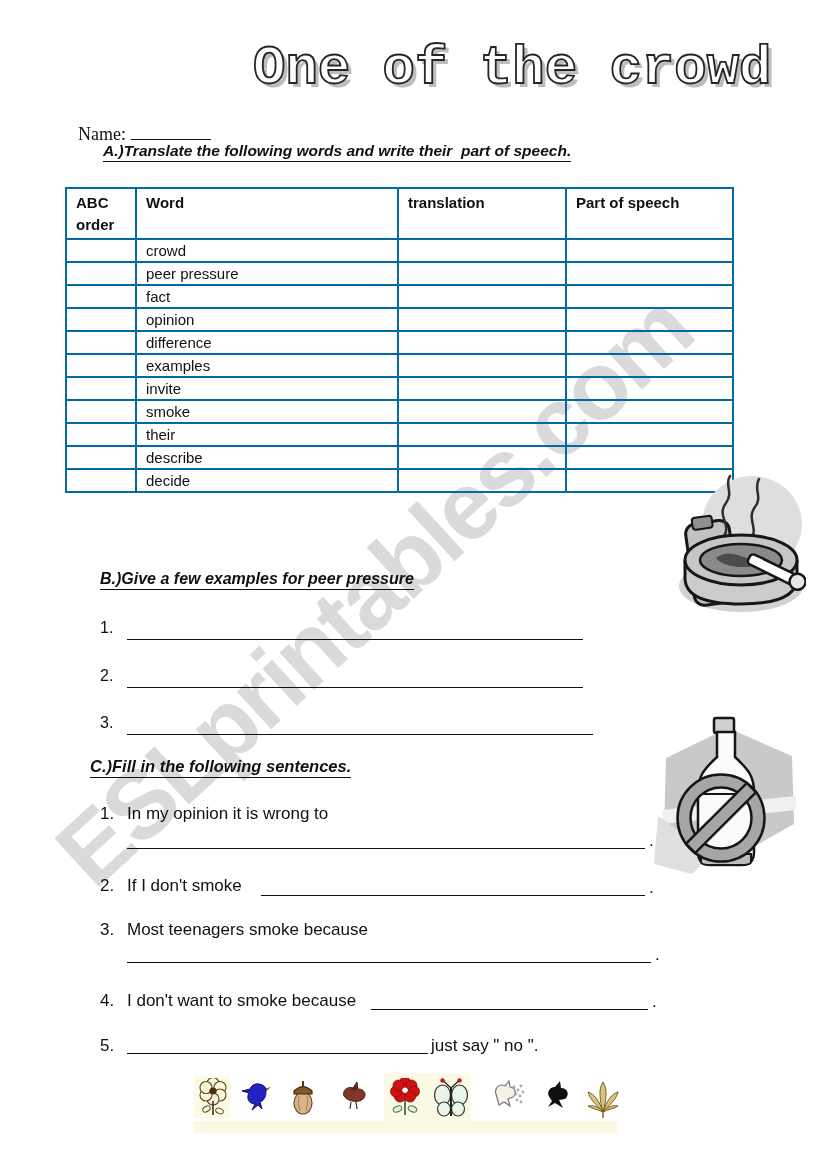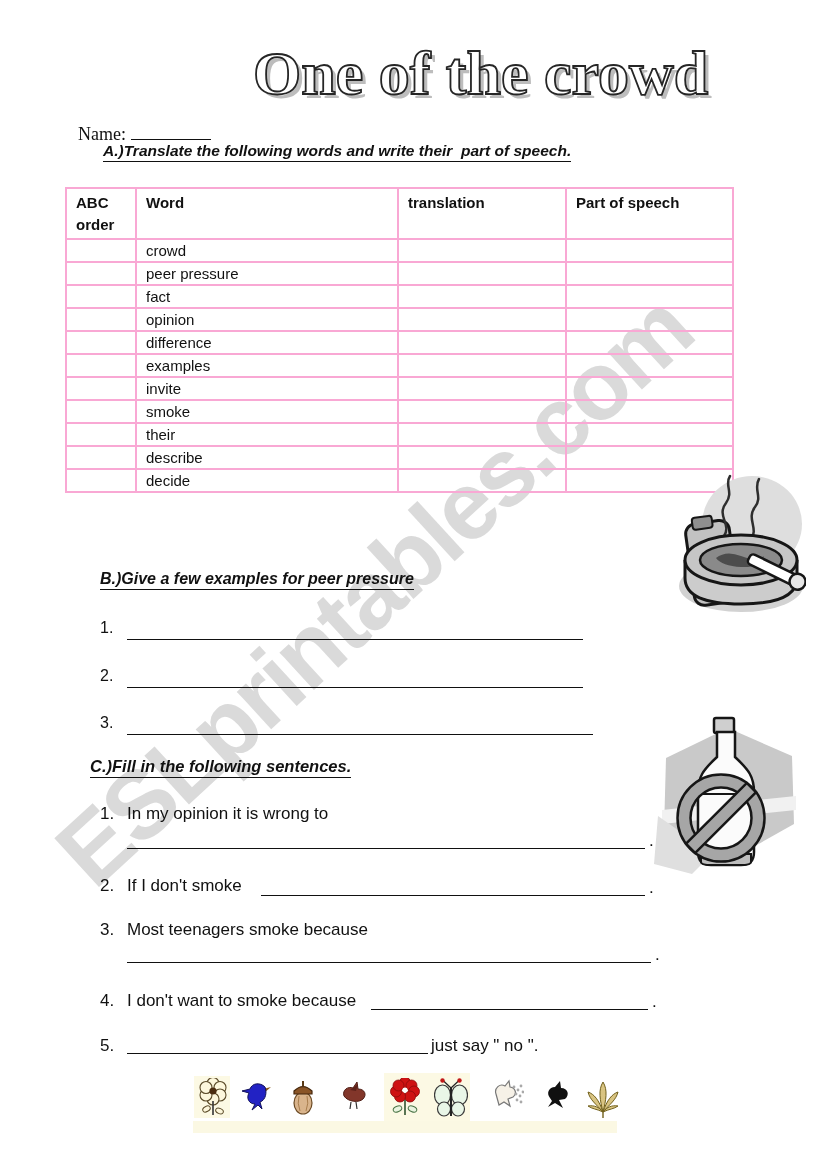--- a/index.html
+++ b/index.html
@@ -11,38 +11,38 @@
   
   .watermark{
     position:absolute;left:72px;top:812px;height:110px;line-height:110px;
     transform:rotate(-42.5deg);transform-origin:0 50%;
     font-size:96px;font-weight:bold;letter-spacing:-3px;white-space:nowrap;
     color:#c4c4c4;opacity:.62;z-index:0;
   }
   
   .doc-title{
     position:absolute;left:253px;top:38px;z-index:2;
-    font-family:Liberation Serif, serif;font-size:62px;font-weight:bold;
+    font-family:Liberation Mono, monospace;font-size:54px;font-weight:bold;
     color:#ffffff;-webkit-text-stroke:1.8px #262626;
     text-shadow:4px 4px 0 #bdbdbd;white-space:nowrap;
   }
   .name-row{position:absolute;left:78px;top:99px;z-index:2;
     font-family:"Liberation Serif",serif;font-size:18px;margin-top:23px;}
   .name-line{display:inline-block;width:80px;height:17px;
     border-bottom:1.5px solid #111;margin-left:5px;}
   
   .sec-heading{position:absolute;z-index:2;font-weight:bold;font-style:italic;
     white-space:pre;border-bottom:1.5px solid #111;padding-bottom:1px;}
   .head-a{left:103px;top:142px;font-size:15.5px;}
   .head-b{left:100px;top:570px;font-size:16px;text-align:right;}
   .head-c{left:90px;top:757px;font-size:16.5px;}
   
   .word-table{position:absolute;left:65px;top:187px;width:667px;z-index:1;
     border-collapse:collapse;table-layout:fixed;background:transparent;}
-  .word-table th,.word-table td{border:2px solid #f9a8d4;}
+  .word-table th,.word-table td{border:2px solid #0369a1;}
   .word-table th{height:46px;text-align:left;vertical-align:top;
     padding:3px 0 0 9px;font-size:15px;line-height:22px;font-weight:bold;}
   .word-table td{height:20px;font-size:15px;line-height:21px;
     padding:0 0 0 9px;vertical-align:middle;}
   
   .bnum{position:absolute;left:100px;z-index:2;font-size:16px;}
   .bn1{top:619px;} .bn2{top:667px;} .bn3{top:714px;}
   .bline{position:absolute;left:127px;height:0;z-index:2;
     border-bottom:1.5px solid #111;}
   .bl1{top:639px;width:456px;} .bl2{top:687px;width:456px;} .bl3{top:734px;width:466px;}

